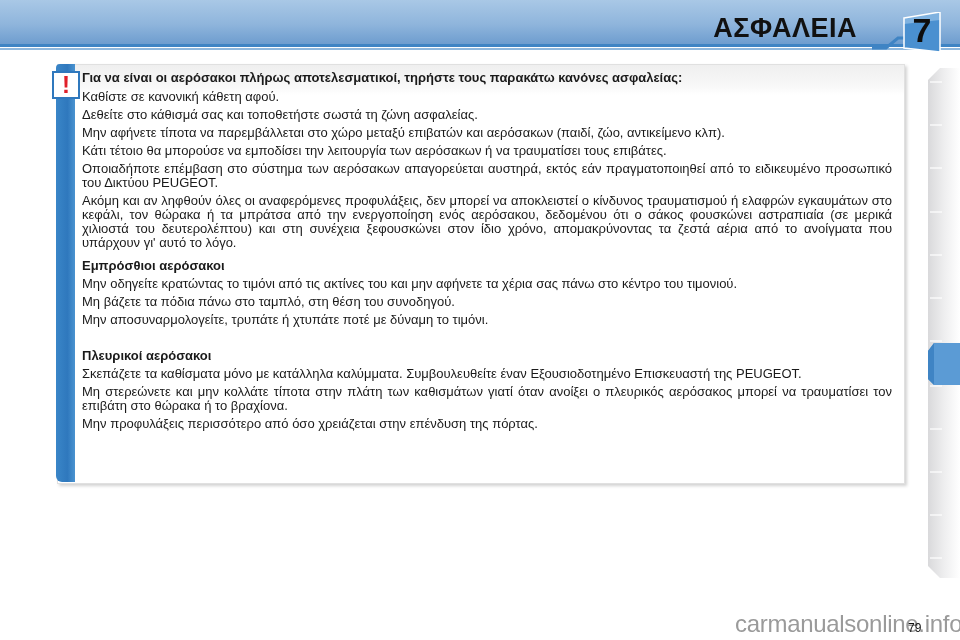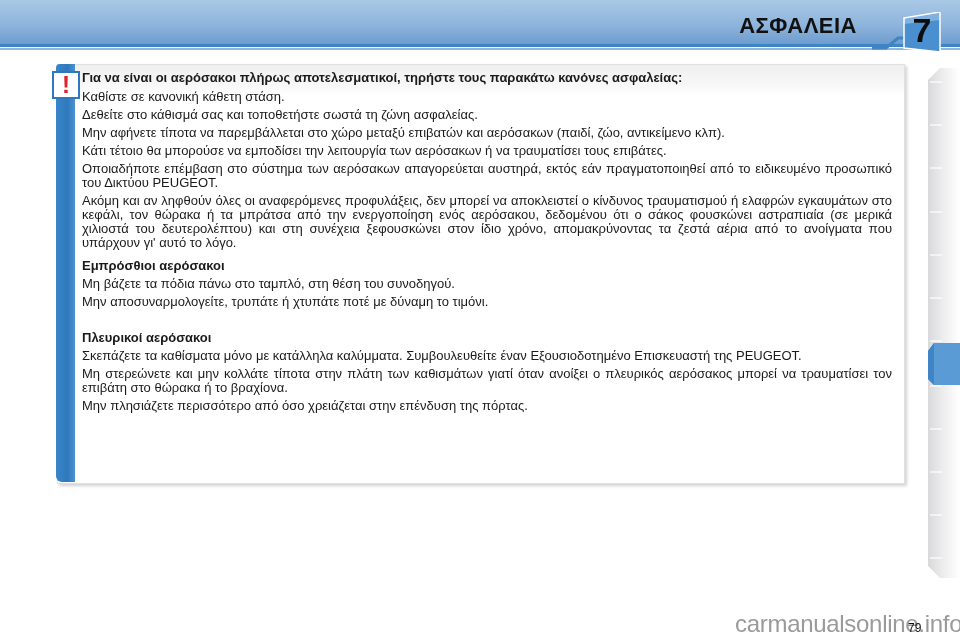--- a/index.html
+++ b/index.html
@@ -17,21 +17,21 @@
   .header-line-1 {
     position: absolute; left: 0; top: 44px; width: 960px; height: 3px;
     background: #3f84c4;
   }
   .header-line-2 {
     position: absolute; left: 0; top: 48px; width: 960px; height: 2px;
     background: #8fb8de;
   }
   .header-title {
     position: absolute; right: 103px; top: 13px;
-    font-size: 22px; font-weight: bold; letter-spacing: 0.5px;
+    font-size: 27px; font-weight: bold; letter-spacing: 0.5px;
     color: #111;
   }
   .header-notch {
     position: absolute; left: 872px; top: 32px; width: 40px; height: 18px;
   }
   .chapter-badge {
     position: absolute; left: 902px; top: 12px; width: 40px; height: 40px;
   }
   .chapter-number {
     position: absolute; left: 904px; top: 10px; width: 36px; height: 40px;
@@ -112,35 +112,36 @@
 <div class="panel">
   <div class="panel-heading-bg"></div>
 </div>
 <div class="panel-left-bar"></div>
 <div class="warning-box">
   <div class="warning-mark">!</div>
 </div>
 
 <div class="content">
   <p class="lead">Για να είναι οι αερόσακοι πλήρως αποτελεσματικοί, τηρήστε τους παρακάτω κανόνες ασφαλείας:</p>
-  <p class="line">Καθίστε σε κανονική κάθετη στάση.</p>
+  <p class="line">Καθίστε σε κανονική κάθετη αφού.</p>
   <p class="line">Δεθείτε στο κάθισμά σας και τοποθετήστε σωστά τη ζώνη ασφαλείας.</p>
   <p class="line">Μην αφήνετε τίποτα να παρεμβάλλεται στο χώρο μεταξύ επιβατών και αερόσακων (παιδί, ζώο, αντικείμενο κλπ).</p>
   <p class="line">Κάτι τέτοιο θα μπορούσε να εμποδίσει την λειτουργία των αερόσακων ή να τραυματίσει τους επιβάτες.</p>
   <p class="line justify">Οποιαδήποτε επέμβαση στο σύστημα των αερόσακων απαγορεύεται αυστηρά, εκτός εάν πραγματοποιηθεί από το ειδικευμένο προσωπικό του Δικτύου PEUGEOT.</p>
   <p class="line justify">Ακόμη και αν ληφθούν όλες οι αναφερόμενες προφυλάξεις, δεν μπορεί να αποκλειστεί ο κίνδυνος τραυματισμού ή ελαφρών εγκαυμάτων στο κεφάλι, τον θώρακα ή τα μπράτσα από την ενεργοποίηση ενός αερόσακου, δεδομένου ότι ο σάκος φουσκώνει αστραπιαία (σε μερικά χιλιοστά του δευτερολέπτου) και στη συνέχεια ξεφουσκώνει στον ίδιο χρόνο, απομακρύνοντας τα ζεστά αέρια από το ανοίγματα που υπάρχουν γι' αυτό το λόγο.</p>
 
   <p class="subheading">Εμπρόσθιοι αερόσακοι</p>
+  <p class="line">Μην οδηγείτε κρατώντας το τιμόνι από τις ακτίνες του και μην αφήνετε τα χέρια σας πάνω στο κέντρο του τιμονιού.</p>
   <p class="line">Μη βάζετε τα πόδια πάνω στο ταμπλό, στη θέση του συνοδηγού.</p>
   <p class="line">Μην αποσυναρμολογείτε, τρυπάτε ή χτυπάτε ποτέ με δύναμη το τιμόνι.</p>
 
   <p class="subheading gap">Πλευρικοί αερόσακοι</p>
   <p class="line justify">Σκεπάζετε τα καθίσματα μόνο με κατάλληλα καλύμματα. Συμβουλευθείτε έναν Εξουσιοδοτημένο Επισκευαστή της PEUGEOT.</p>
   <p class="line justify">Μη στερεώνετε και μην κολλάτε τίποτα στην πλάτη των καθισμάτων γιατί όταν ανοίξει ο πλευρικός αερόσακος μπορεί να τραυματίσει τον επιβάτη στο θώρακα ή το βραχίονα.</p>
-  <p class="line">Μην πλησιάζετε περισσότερο από όσο χρειάζεται στην επένδυση της πόρτας.</p>
+  <p class="line">Μην προφυλάξεις περισσότερο από όσο χρειάζεται στην επένδυση της πόρτας.</p>
 </div>
 
 <svg class="side-tabs" viewBox="0 0 32 512">
   <defs>
     <linearGradient id="tg" x1="0" x2="1" y1="0" y2="0">
       <stop offset="0" stop-color="#d9d9db"></stop>
       <stop offset="0.5" stop-color="#eeeeef"></stop>
       <stop offset="1" stop-color="#ffffff"></stop>
     </linearGradient>
   </defs>

